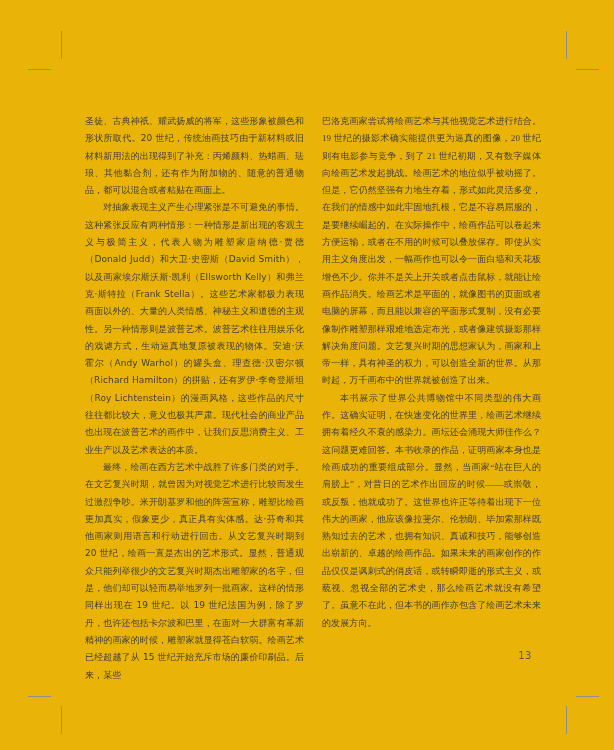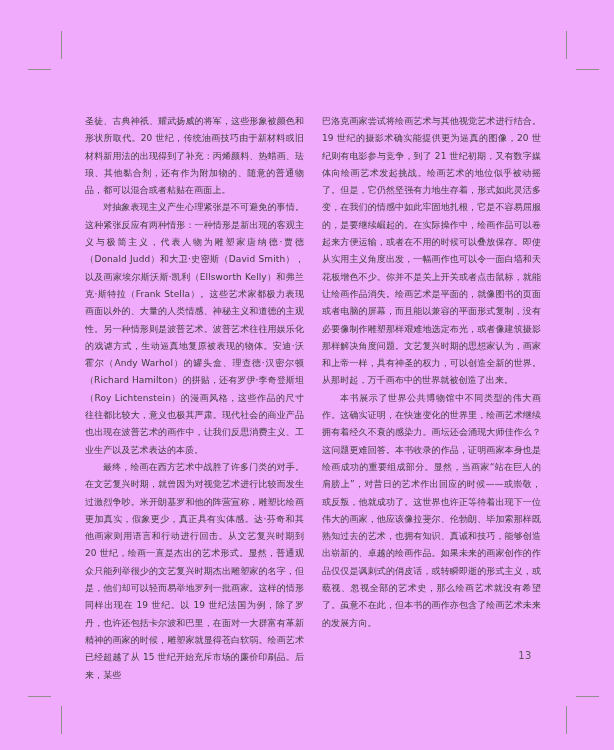--- a/index.html
+++ b/index.html
@@ -11,21 +11,21 @@
     width: 614px;
     height: 750px;
     position: relative;
     font-family: "DejaVu Sans", sans-serif;
     color: #3e3e3e;
     overflow: hidden;
   }
   .page {
     position: absolute;
     inset: 0;
-    background: #f0abfc;
+    background: #eab308;
   }
   
   .crop {
     position: absolute;
     background: #8f8f8f;
   }
   .cm-v { width: 1px; height: 28px; }
   .cm-h { width: 23px; height: 1px; }
   .cm-v-tl { left: 61px;  top: 31px; }
   .cm-h-tl { left: 28px;  top: 69px; }
@@ -46,21 +46,21 @@
     position: absolute;
     top: 0;
     width: 219px;
     font-size: 9px;
     line-height: 17.3px;
     letter-spacing: 0.1px;
     text-align: justify;
     text-justify: inter-ideograph;
   }
   .column.left  { left: 0; }
-  .column.right { left: 237px; }
+  .column.right { left: 237px; font-family: Liberation Serif, serif; }
   .column p {
     margin: 0;
   }
   .column p.indent {
     text-indent: 2em;
   }
   .signature {
     margin-top: 14px !important;
     text-align: right;
     text-align-last: right;

